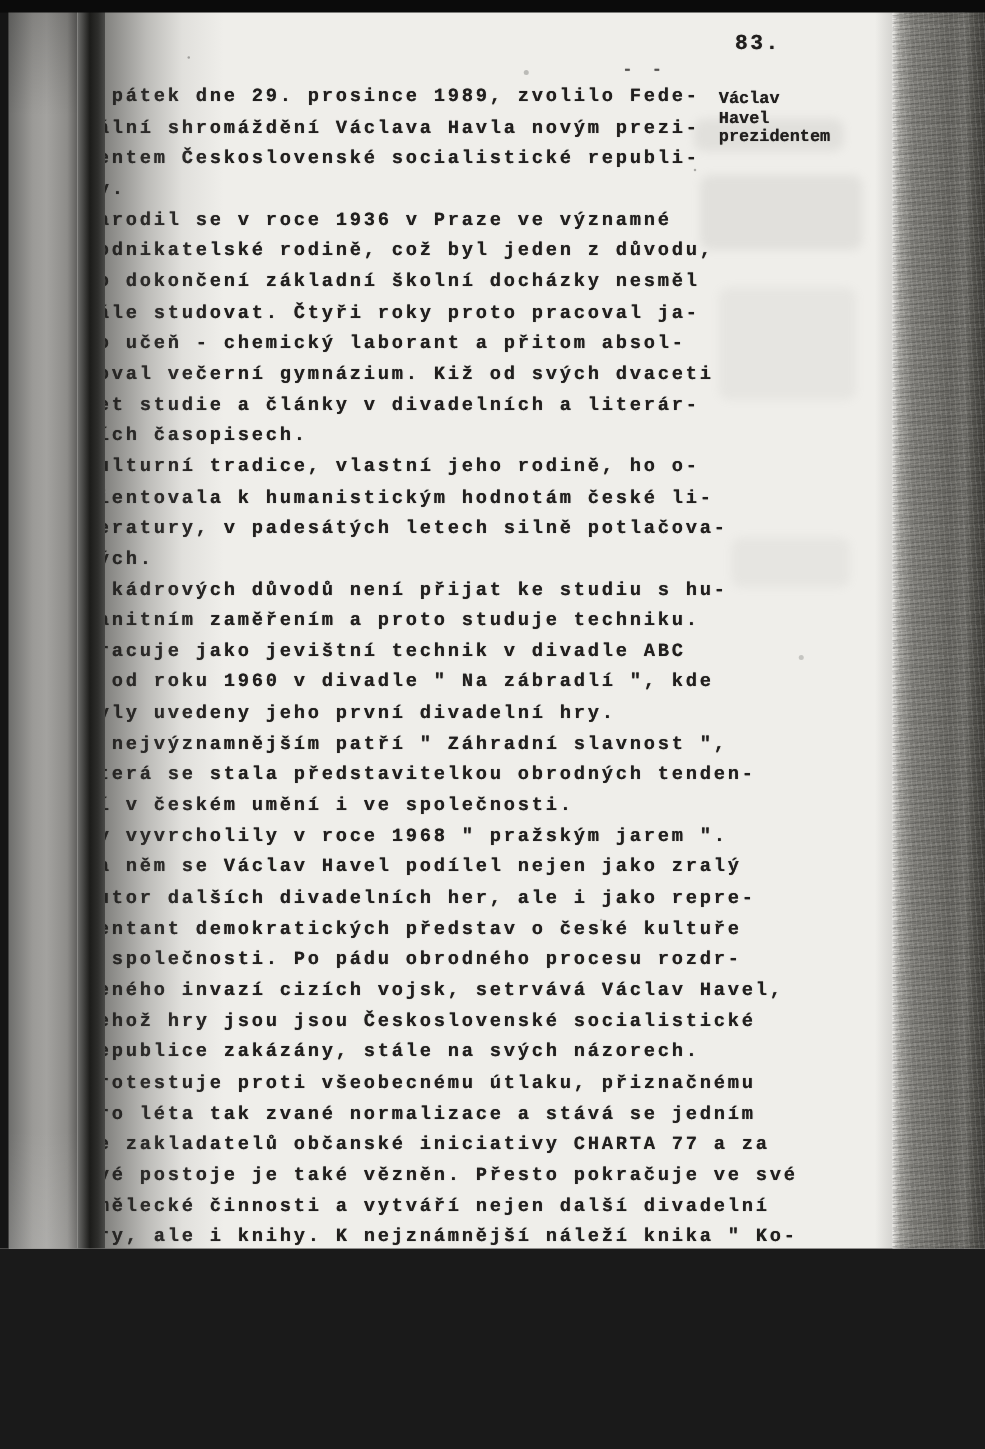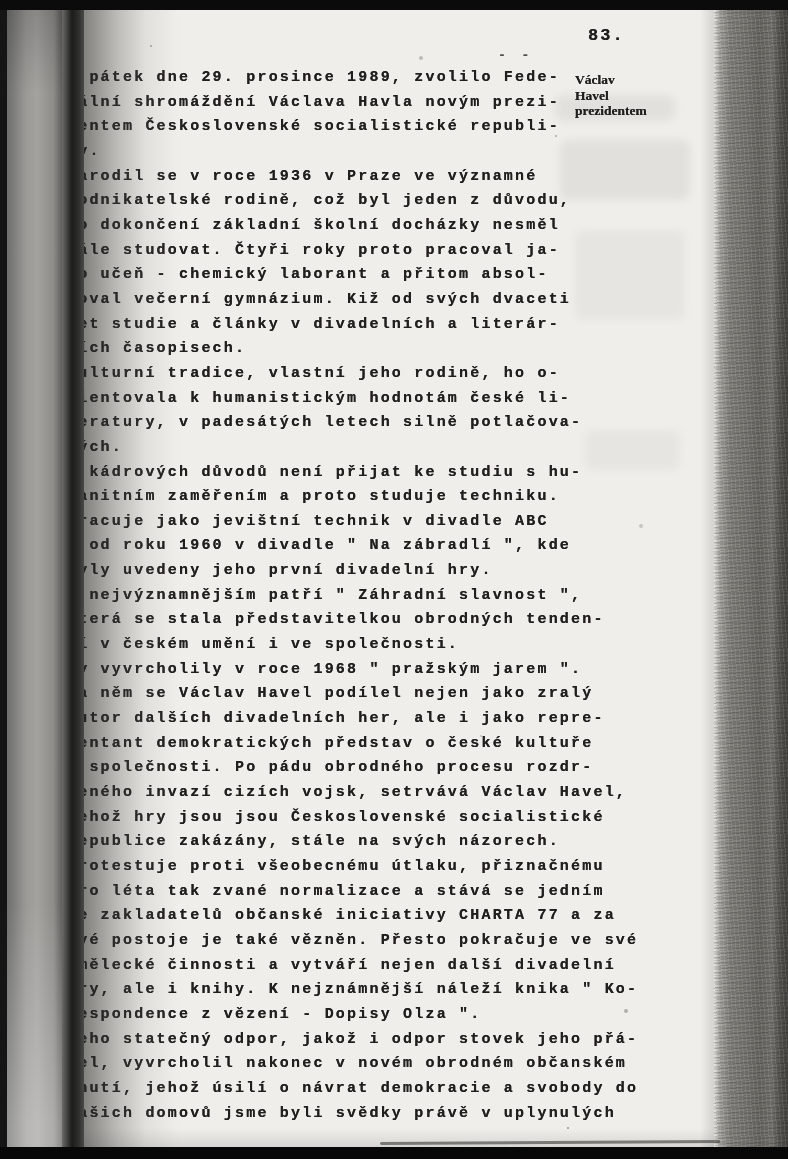--- a/index.html
+++ b/index.html
@@ -1,19 +1,19 @@
 <!DOCTYPE html>
 <html><head>
 <meta charset="utf-8">
 <style>
   html, body { margin: 0; padding: 0; background: #1a1a1a; }
   .scan {
     position: relative;
     width: 788px;
-    height: 1159px;
+    height: 999px;
     background: #efeeea;
     overflow: hidden;
     font-family: "Liberation Mono", "DejaVu Sans Mono", monospace;
   }
   
   .edge-top {
     position: absolute; left: 0; top: 0; width: 788px; height: 10px;
     background: #0b0b0b; z-index: 6;
   }
   .edge-bottom {
@@ -88,21 +88,21 @@
   .page-number {
     position: absolute; left: 588px; top: 26px;
     font-size: 17px; letter-spacing: 2px; z-index: 2;
   }
   .stray-marks {
     position: absolute; left: 498px; top: 48px;
     font-size: 13px; letter-spacing: 4px; opacity: .75; z-index: 2;
   }
   .margin-note {
     position: absolute; left: 575px; top: 72px;
-    font-size: 13.5px; line-height: 15.5px; white-space: pre; z-index: 2; font-family: Liberation Serif, serif;
+    font-size: 13.5px; line-height: 15.5px; white-space: pre; z-index: 2;
   }
   .body-text {
     position: absolute; left: 67px; top: 66px;
     font-size: 15px; line-height: 24.65px; letter-spacing: 2.2px;
     white-space: pre; z-index: 2;
   }
 </style>
 </head>
 <body>
 

